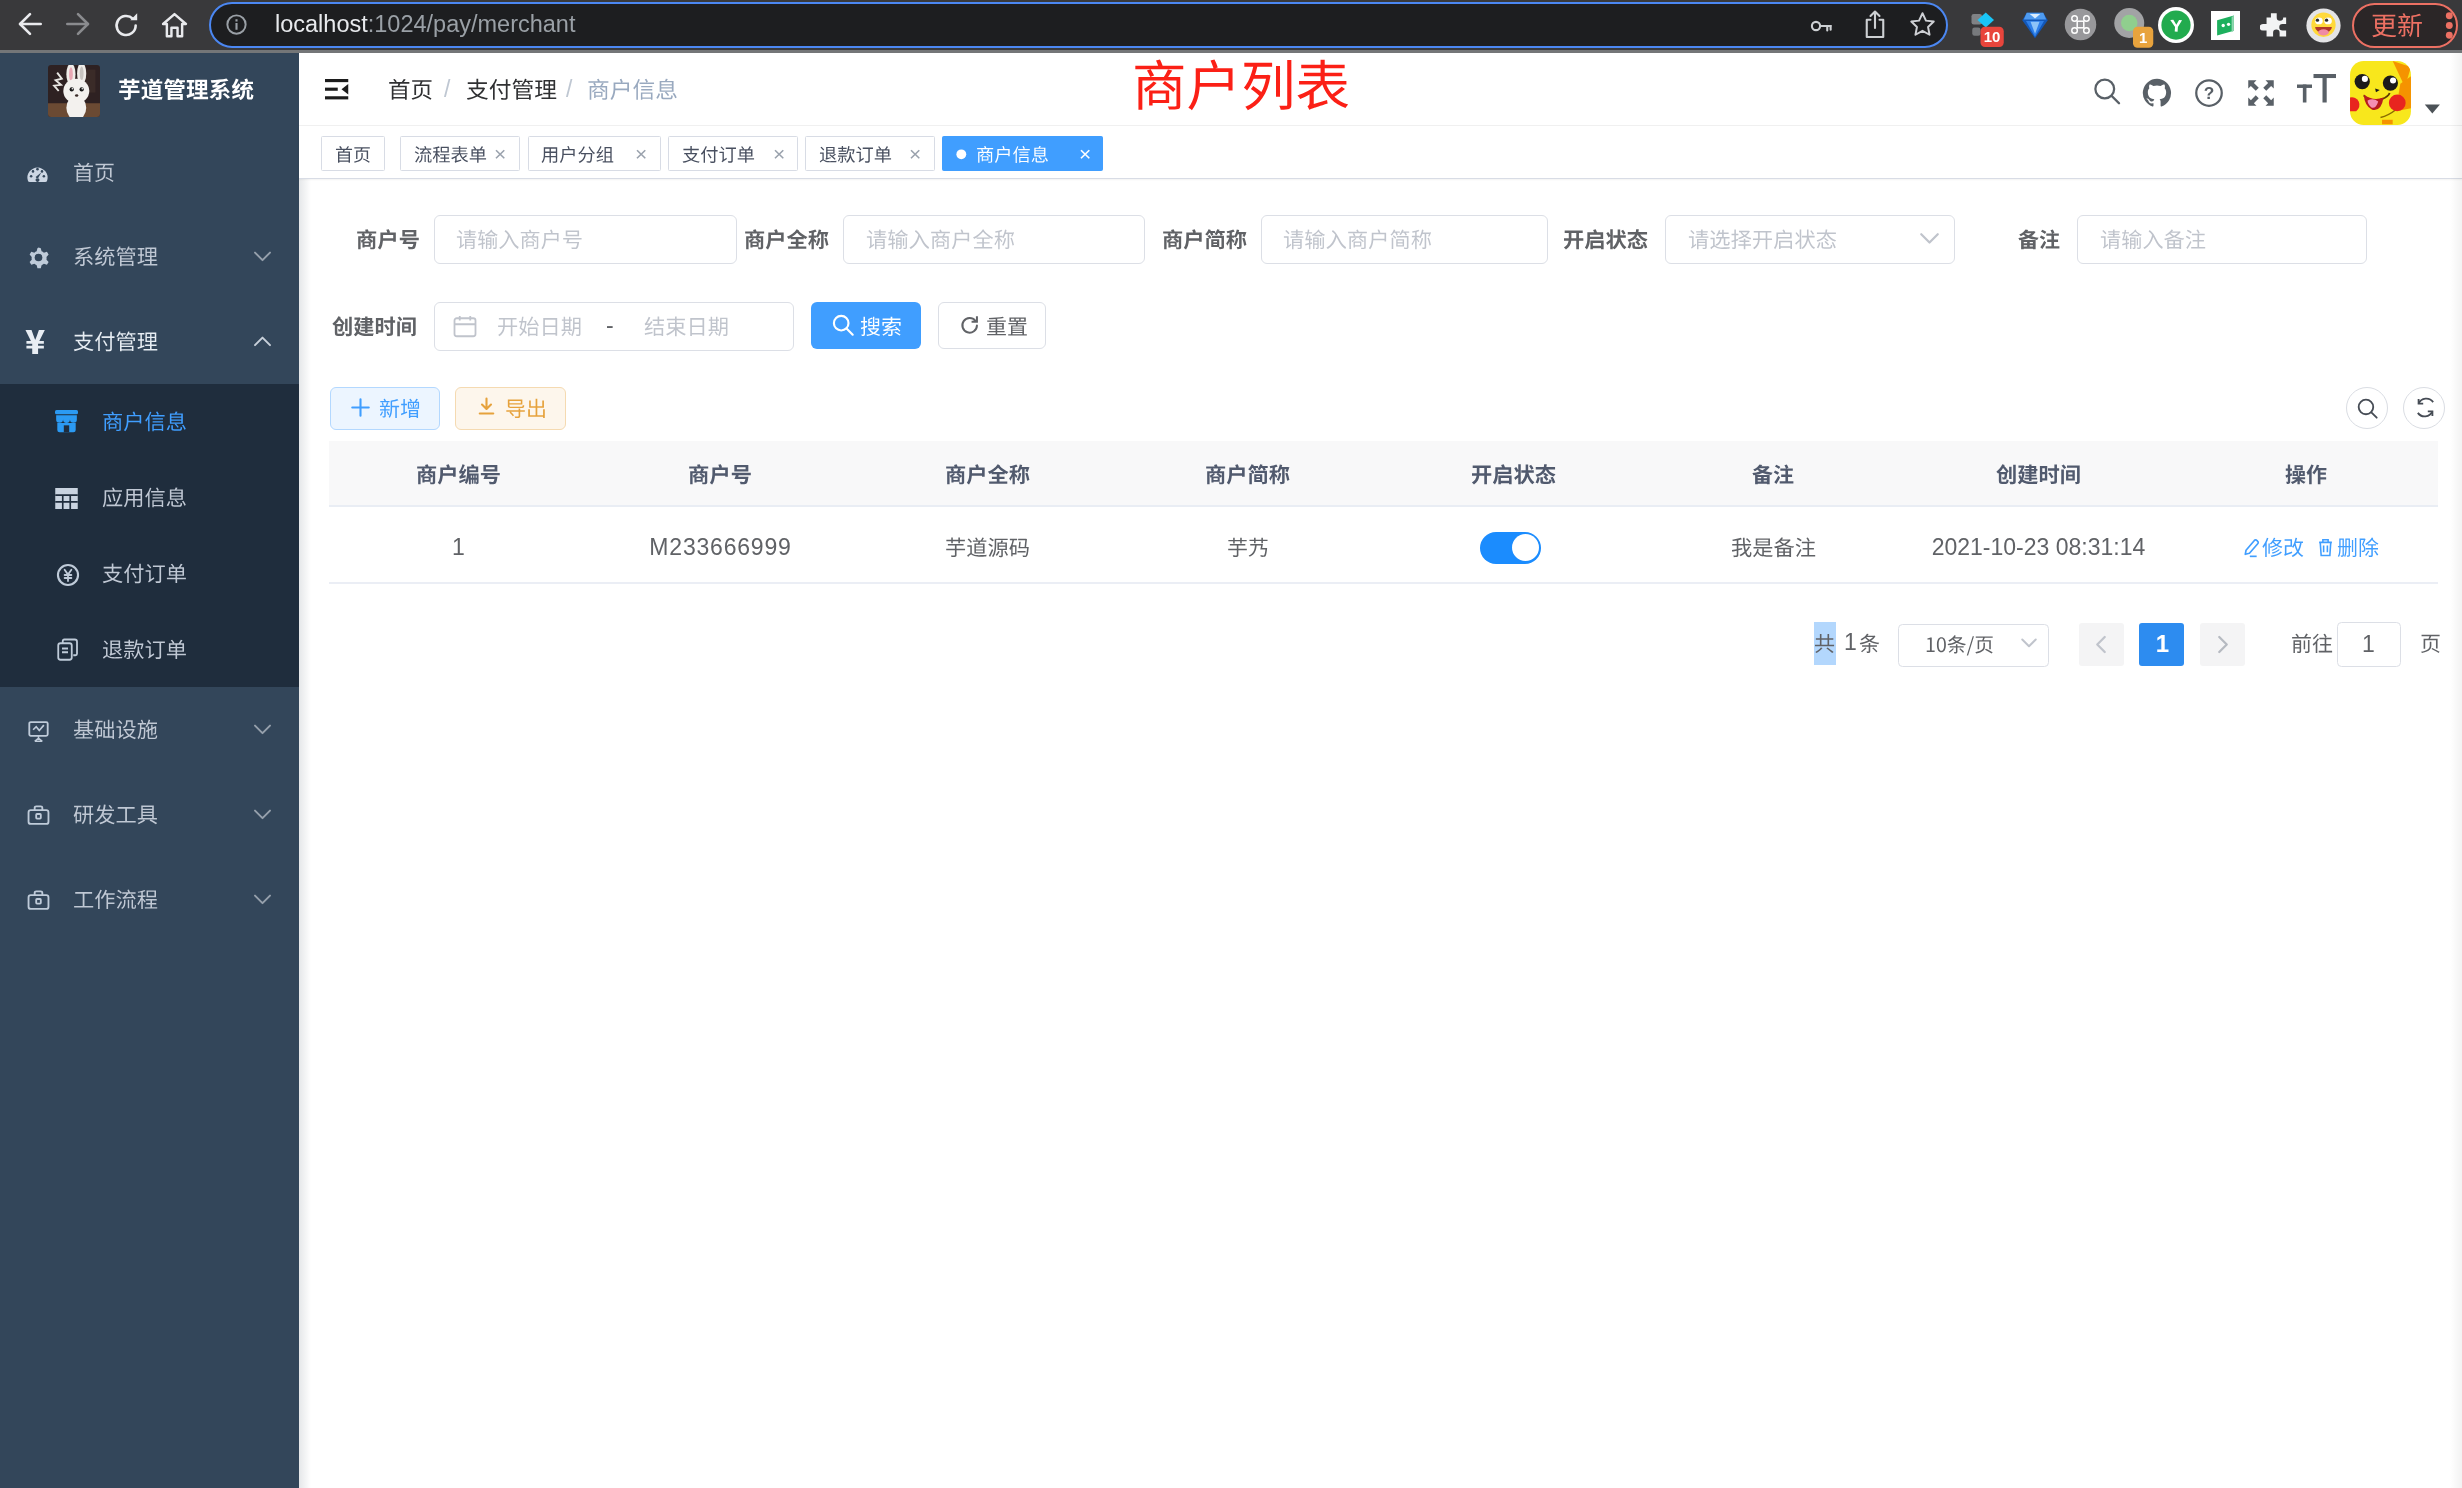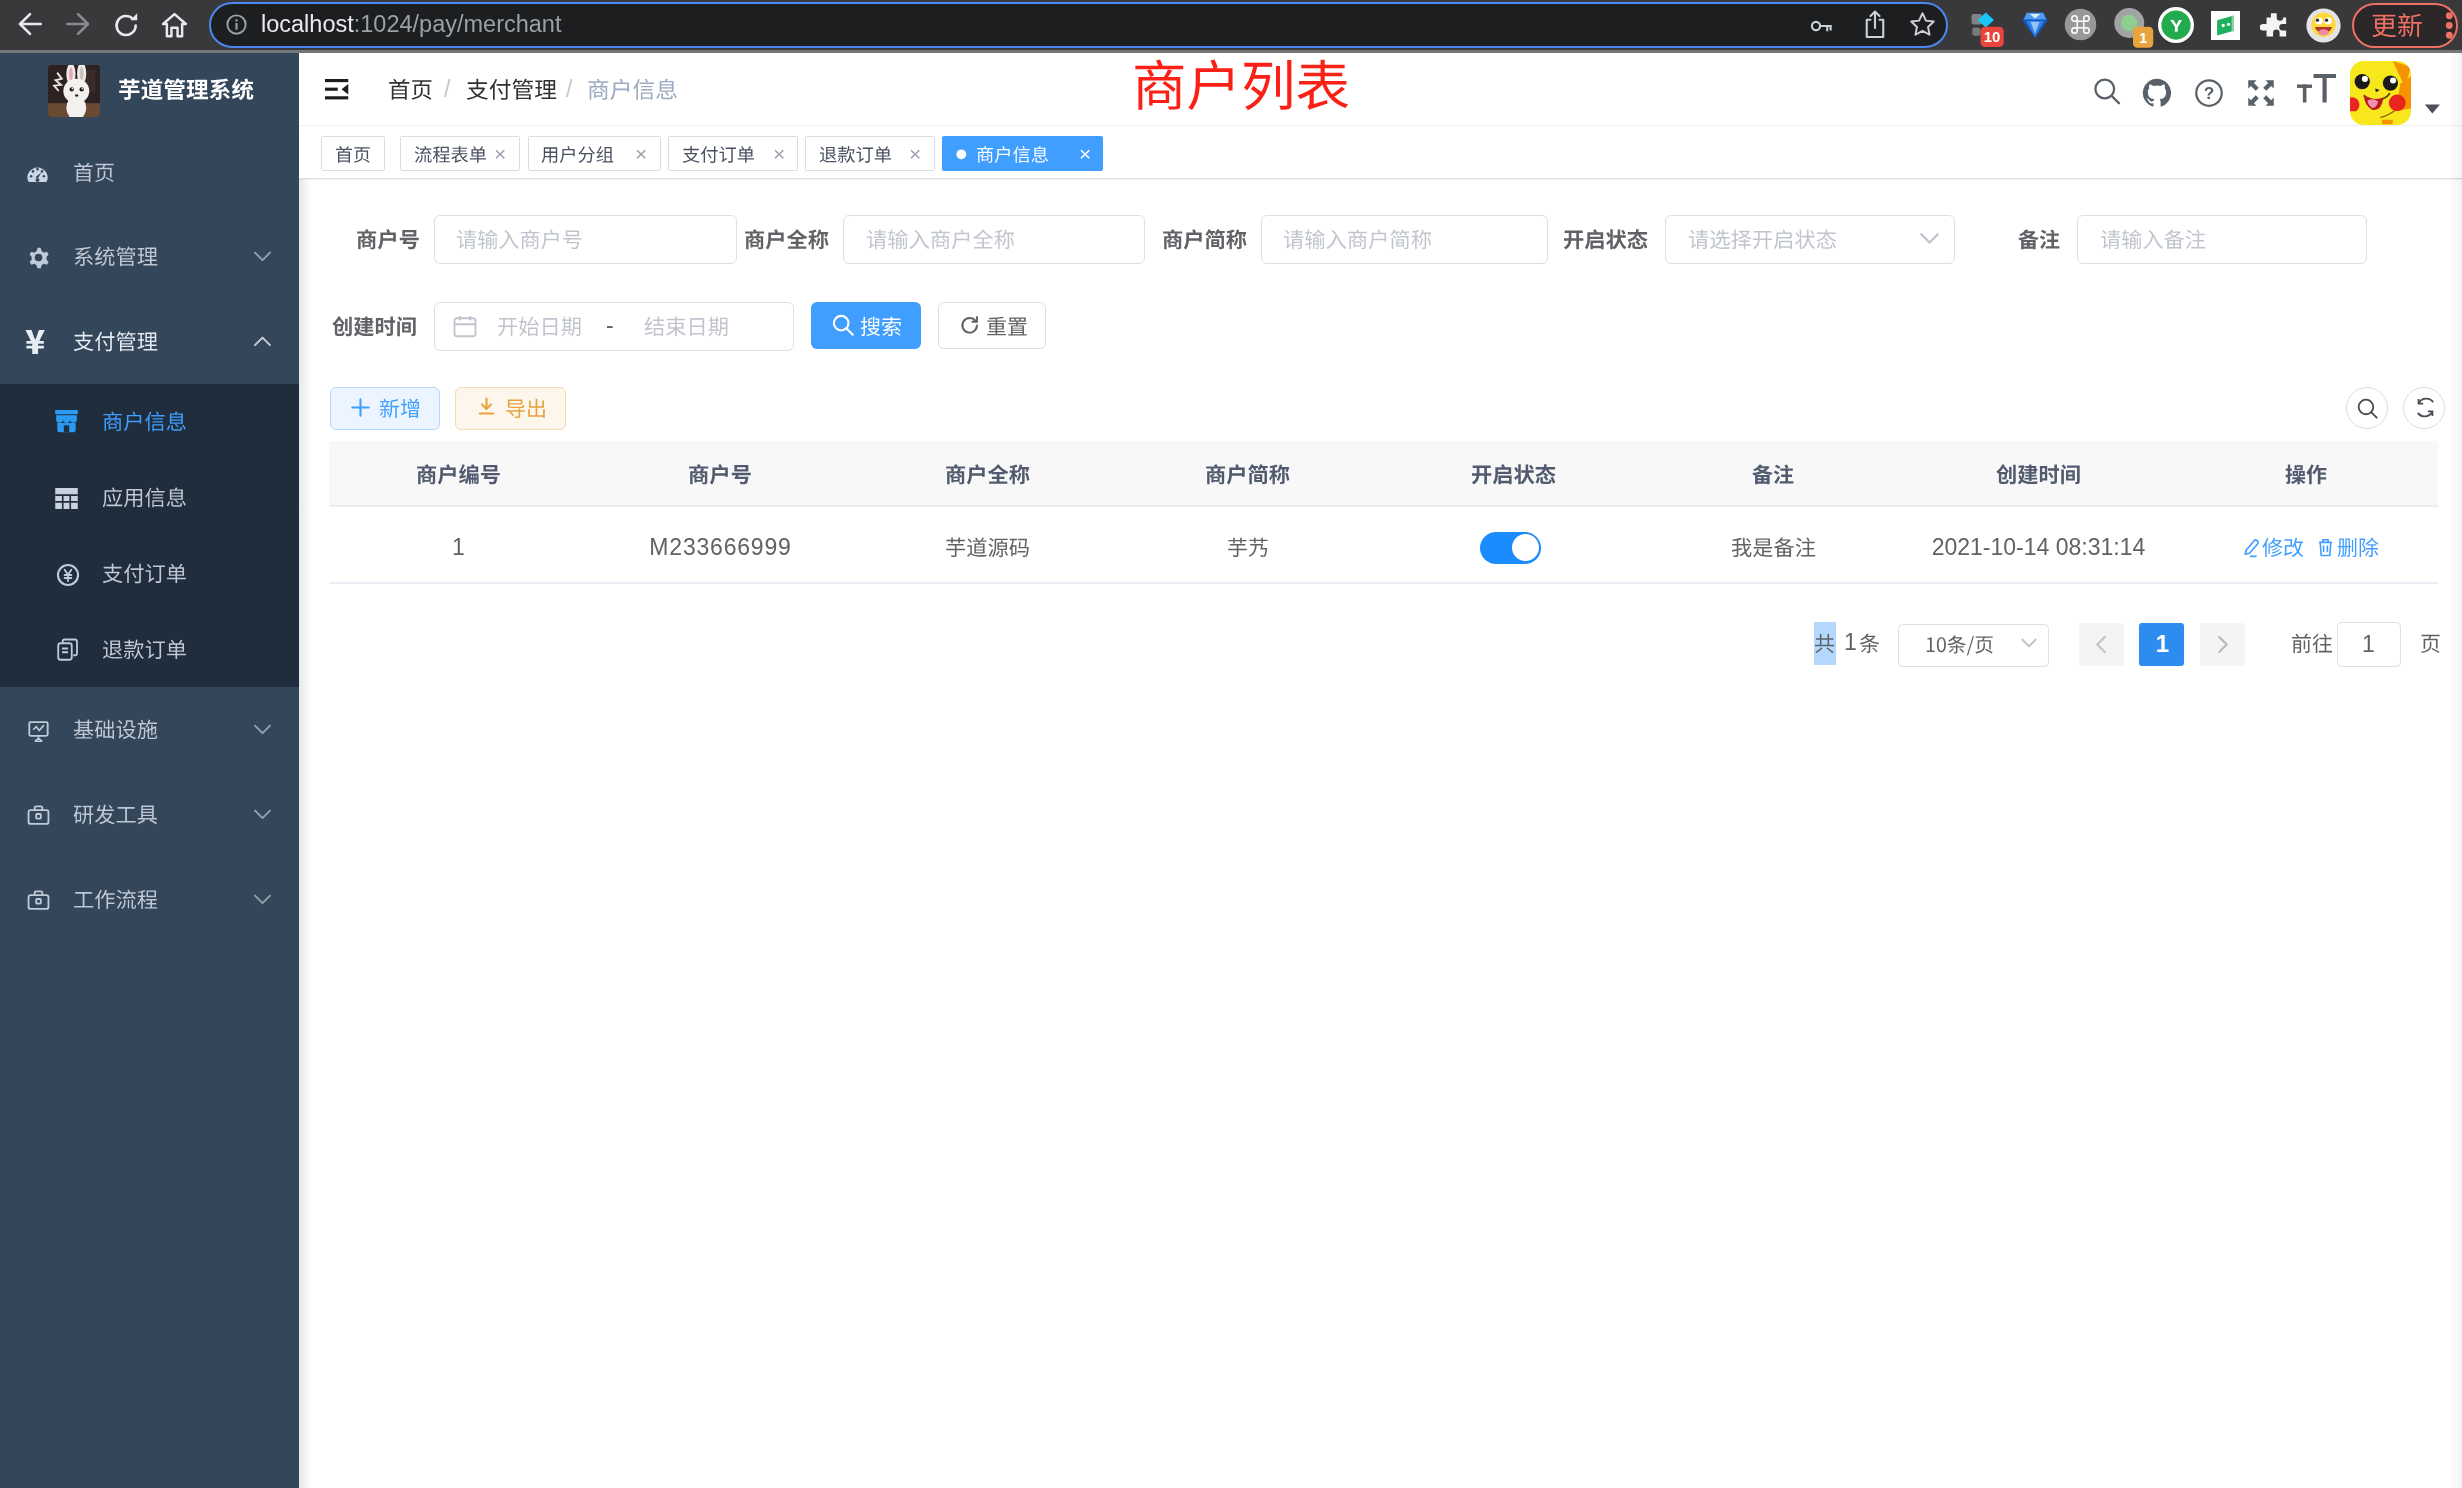--- a/index.html
+++ b/index.html
@@ -21,21 +21,21 @@
   </svg>
 <svg class="abs" style="left:160px;top:10.6px;" width="29" height="29" viewBox="0 0 38 38">
     <path d="M19 4 L34 17 H29 V33 H23 V22 H15 V33 H9 V17 H4 Z" fill="none" stroke="#e9eaed" stroke-width="3.2" stroke-linejoin="round"></path>
   </svg>
 <div class="abs" style="left:209px;top:2.3px;width:1739px;height:46px;background:#1d1e20;border:2.3px solid #4b87f2;border-radius:26px;box-sizing:border-box"></div>
 <svg class="abs" style="left:226px;top:14.4px;" width="21" height="21" viewBox="0 0 28 28">
     <circle cx="14" cy="14" r="12.2" stroke="#9aa0a6" stroke-width="2.6" fill="none"></circle>
     <rect x="12.6" y="12" width="2.8" height="9" fill="#9aa0a6"></rect>
     <rect x="12.6" y="7" width="2.8" height="3" fill="#9aa0a6"></rect>
   </svg>
-<div class="abs" style="left:261px;top:13px;font-family:'Liberation Sans',sans-serif;font-size:23.5px;font-weight:400;color:#e8eaed;line-height:1;white-space:nowrap;"><span style="color:#e8eaed">localhost</span><span style="color:#9aa0a6">:1024/pay/merchant</span></div>
+<div class="abs" style="left:275px;top:13px;font-family:'Liberation Sans',sans-serif;font-size:23.5px;font-weight:400;color:#e8eaed;line-height:1;white-space:nowrap;"><span style="color:#e8eaed">localhost</span><span style="color:#9aa0a6">:1024/pay/merchant</span></div>
 <svg class="abs" style="left:1810px;top:13.6px;" width="24" height="24" viewBox="0 0 32 32">
     <g stroke="#cdd0d3" stroke-width="2.8" fill="none" stroke-linecap="round">
       <circle cx="8" cy="16" r="5.5"></circle>
       <path d="M13.5 16 H28 M23 16 V22 M27.5 16 V21"></path>
     </g>
   </svg>
 <svg class="abs" style="left:1862px;top:10px;" width="26" height="30" viewBox="0 0 34 40">
     <g stroke="#cdd0d3" stroke-width="2.8" fill="none" stroke-linecap="round" stroke-linejoin="round">
       <path d="M11 13 H6 V36 H28 V13 H23"></path>
       <path d="M17 2 V24 M11 8 L17 2 L23 8"></path>
@@ -695,21 +695,21 @@
 <div class="abs" style="left:1480px;top:532px;width:61px;height:32px;background:#1b8cfe;border-radius:16px"></div>
 
 <div class="abs" style="left:1512px;top:534px;width:27px;height:27px;background:#fff;border-radius:50%"></div>
 <div class="abs" style="left:1731px;top:534px;">
     <svg width="85" height="28" style="overflow:visible" viewBox="0 0 112 36.3906">
       <g transform="translate(0,28.0) scale(0.028,-0.028)">
         <path fill="#606266" d="M704 774C762 723 830 650 861 602L922 646C889 693 819 764 761 814ZM832 427C798 363 753 300 700 243C683 310 669 388 659 473H946V544H651C643 634 639 731 639 832H560C561 733 566 636 574 544H345V720C406 733 464 748 513 765L460 828C364 792 202 758 62 737C71 719 81 692 85 674C144 682 208 692 270 704V544H56V473H270V296L41 251L63 175L270 222V17C270 0 264 -5 247 -6C229 -7 170 -7 106 -5C117 -26 130 -60 133 -81C216 -81 270 -79 301 -67C334 -55 345 -32 345 17V240L530 283L524 350L345 312V473H581C594 364 613 264 637 180C565 114 484 58 399 17C418 1 440 -24 451 -42C526 -3 598 47 663 105C708 -12 770 -83 849 -83C924 -83 952 -34 965 132C945 139 918 156 902 173C896 44 884 -7 856 -7C806 -7 760 57 724 163C793 234 853 314 898 399Z M1236 607H1757V525H1236ZM1236 742H1757V661H1236ZM1164 799V468H1833V799ZM1231 299C1205 153 1141 40 1035 -29C1052 -40 1081 -68 1092 -81C1158 -34 1210 30 1248 109C1330 -29 1459 -60 1661 -60H1935C1939 -39 1951 -6 1963 12C1911 11 1702 10 1664 11C1622 11 1582 12 1546 16V154H1878V220H1546V332H1943V399H1059V332H1471V29C1384 51 1320 98 1281 190C1291 221 1299 254 1306 289Z M2685 688C2637 637 2572 593 2498 555C2430 589 2372 630 2329 677L2340 688ZM2369 843C2319 756 2221 656 2076 588C2093 576 2116 551 2128 533C2184 562 2233 595 2276 630C2317 588 2365 551 2420 519C2298 468 2160 433 2030 415C2043 398 2058 365 2064 344C2209 368 2363 411 2499 477C2624 417 2772 378 2926 358C2936 379 2956 410 2973 427C2831 443 2694 473 2578 519C2673 575 2754 644 2808 727L2759 758L2746 754H2399C2418 778 2435 802 2450 827ZM2248 129H2460V18H2248ZM2248 190V291H2460V190ZM2746 129V18H2537V129ZM2746 190H2537V291H2746ZM2170 357V-80H2248V-48H2746V-78H2827V357Z M3094 774C3159 743 3242 695 3284 662L3327 724C3284 755 3200 800 3136 828ZM3042 497C3105 467 3187 420 3227 388L3269 451C3227 482 3144 526 3083 553ZM3071 -18 3134 -69C3194 24 3263 150 3316 255L3262 305C3204 191 3125 59 3071 -18ZM3548 819C3582 767 3617 697 3631 653L3704 682C3689 726 3651 793 3616 844ZM3334 649V578H3597V352H3372V281H3597V23H3302V-49H3962V23H3675V281H3902V352H3675V578H3938V649Z"></path>
       </g>
     </svg>
   </div>
-<div class="abs" style="left:1811px;width:455px;text-align:center;top:536px;font-family:'Liberation Sans',sans-serif;font-size:23px;font-weight:400;color:#606266;line-height:1;white-space:nowrap;">2021-10-14 08:31:14</div>
+<div class="abs" style="left:1811px;width:455px;text-align:center;top:536px;font-family:'Liberation Sans',sans-serif;font-size:23px;font-weight:400;color:#606266;line-height:1;white-space:nowrap;">2021-10-23 08:31:14</div>
 <svg class="abs" style="left:2243px;top:538px;" width="16.7" height="20" viewBox="0 0 22 26">
     <path d="M4 16 L15 3 a2.2 2.2 0 0 1 3.2 0 l1.2 1.2 a2.2 2.2 0 0 1 0 3.2 L8.5 20 L3 21.3 Z" fill="none" stroke="#409eff" stroke-width="2.2" stroke-linejoin="round"></path>
     <path d="M9 24 h9" stroke="#409eff" stroke-width="2.2"></path>
   </svg>
 <div class="abs" style="left:2262px;top:534px;">
     <svg width="42" height="28" style="overflow:visible" viewBox="0 0 56 36.3906">
       <g transform="translate(0,28.0) scale(0.028,-0.028)">
         <path fill="#409eff" d="M698 386C644 334 543 287 454 260C468 248 486 230 496 215C591 247 694 299 755 362ZM794 287C726 216 594 159 467 130C482 116 497 95 506 80C641 117 774 179 850 263ZM887 179C798 76 614 12 413 -17C428 -33 444 -59 452 -77C664 -40 852 32 952 151ZM306 561V78H370V561ZM553 668H832C798 613 749 566 692 528C630 570 584 619 553 668ZM565 841C523 733 451 629 370 562C387 552 415 530 428 518C458 546 488 579 517 616C545 574 584 532 633 494C554 452 462 424 371 407C384 393 400 366 407 350C507 371 605 404 690 454C756 412 836 378 930 356C939 373 958 402 972 416C887 432 813 459 750 492C827 548 890 620 928 712L885 734L871 731H590C607 761 621 792 634 823ZM235 834C187 679 107 526 20 426C33 407 53 367 59 349C92 388 123 432 153 481V-80H224V614C255 678 282 747 304 815Z M1602 585H1808C1787 454 1755 343 1706 251C1657 345 1622 455 1598 574ZM1076 770V696H1357V484H1089V103C1089 66 1073 53 1058 46C1071 27 1083 -10 1088 -32C1111 -13 1148 6 1439 117C1436 134 1431 166 1430 188L1165 93V410H1429L1424 404C1440 392 1470 363 1482 350C1508 385 1532 425 1553 469C1581 362 1616 264 1662 181C1602 97 1522 32 1416 -16C1431 -32 1453 -66 1461 -84C1563 -33 1643 31 1706 111C1761 32 1830 -32 1915 -75C1927 -55 1950 -27 1968 -12C1879 29 1808 94 1751 177C1817 286 1859 420 1886 585H1952V655H1626C1643 710 1658 768 1670 827L1596 840C1565 676 1510 517 1431 413V770Z"></path>
       </g>
     </svg>

